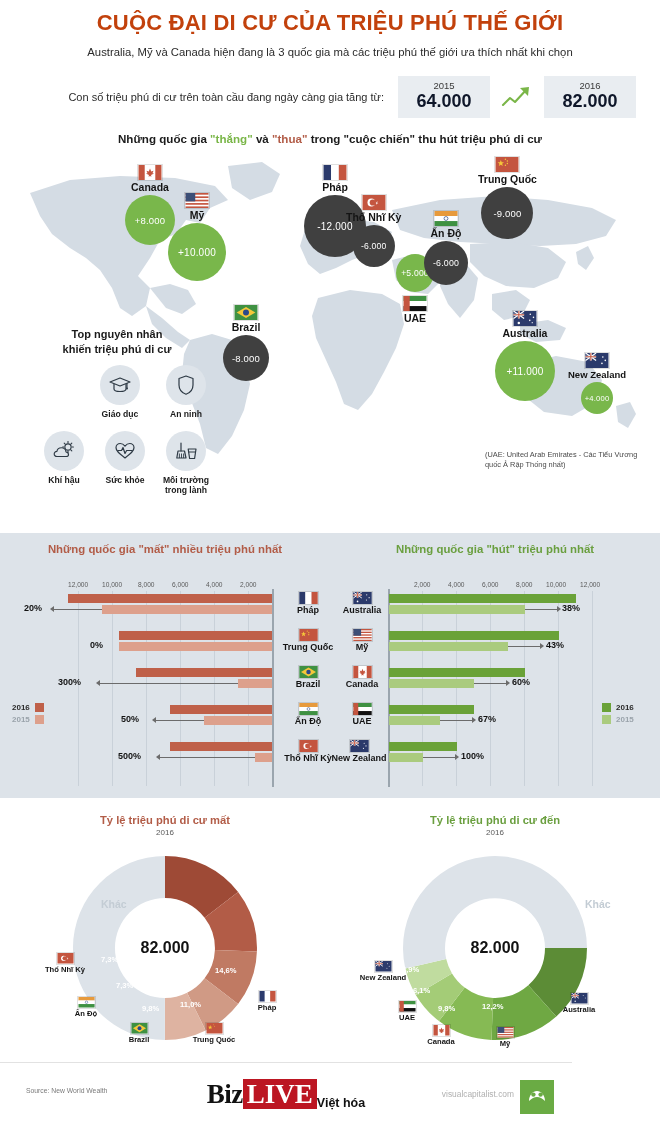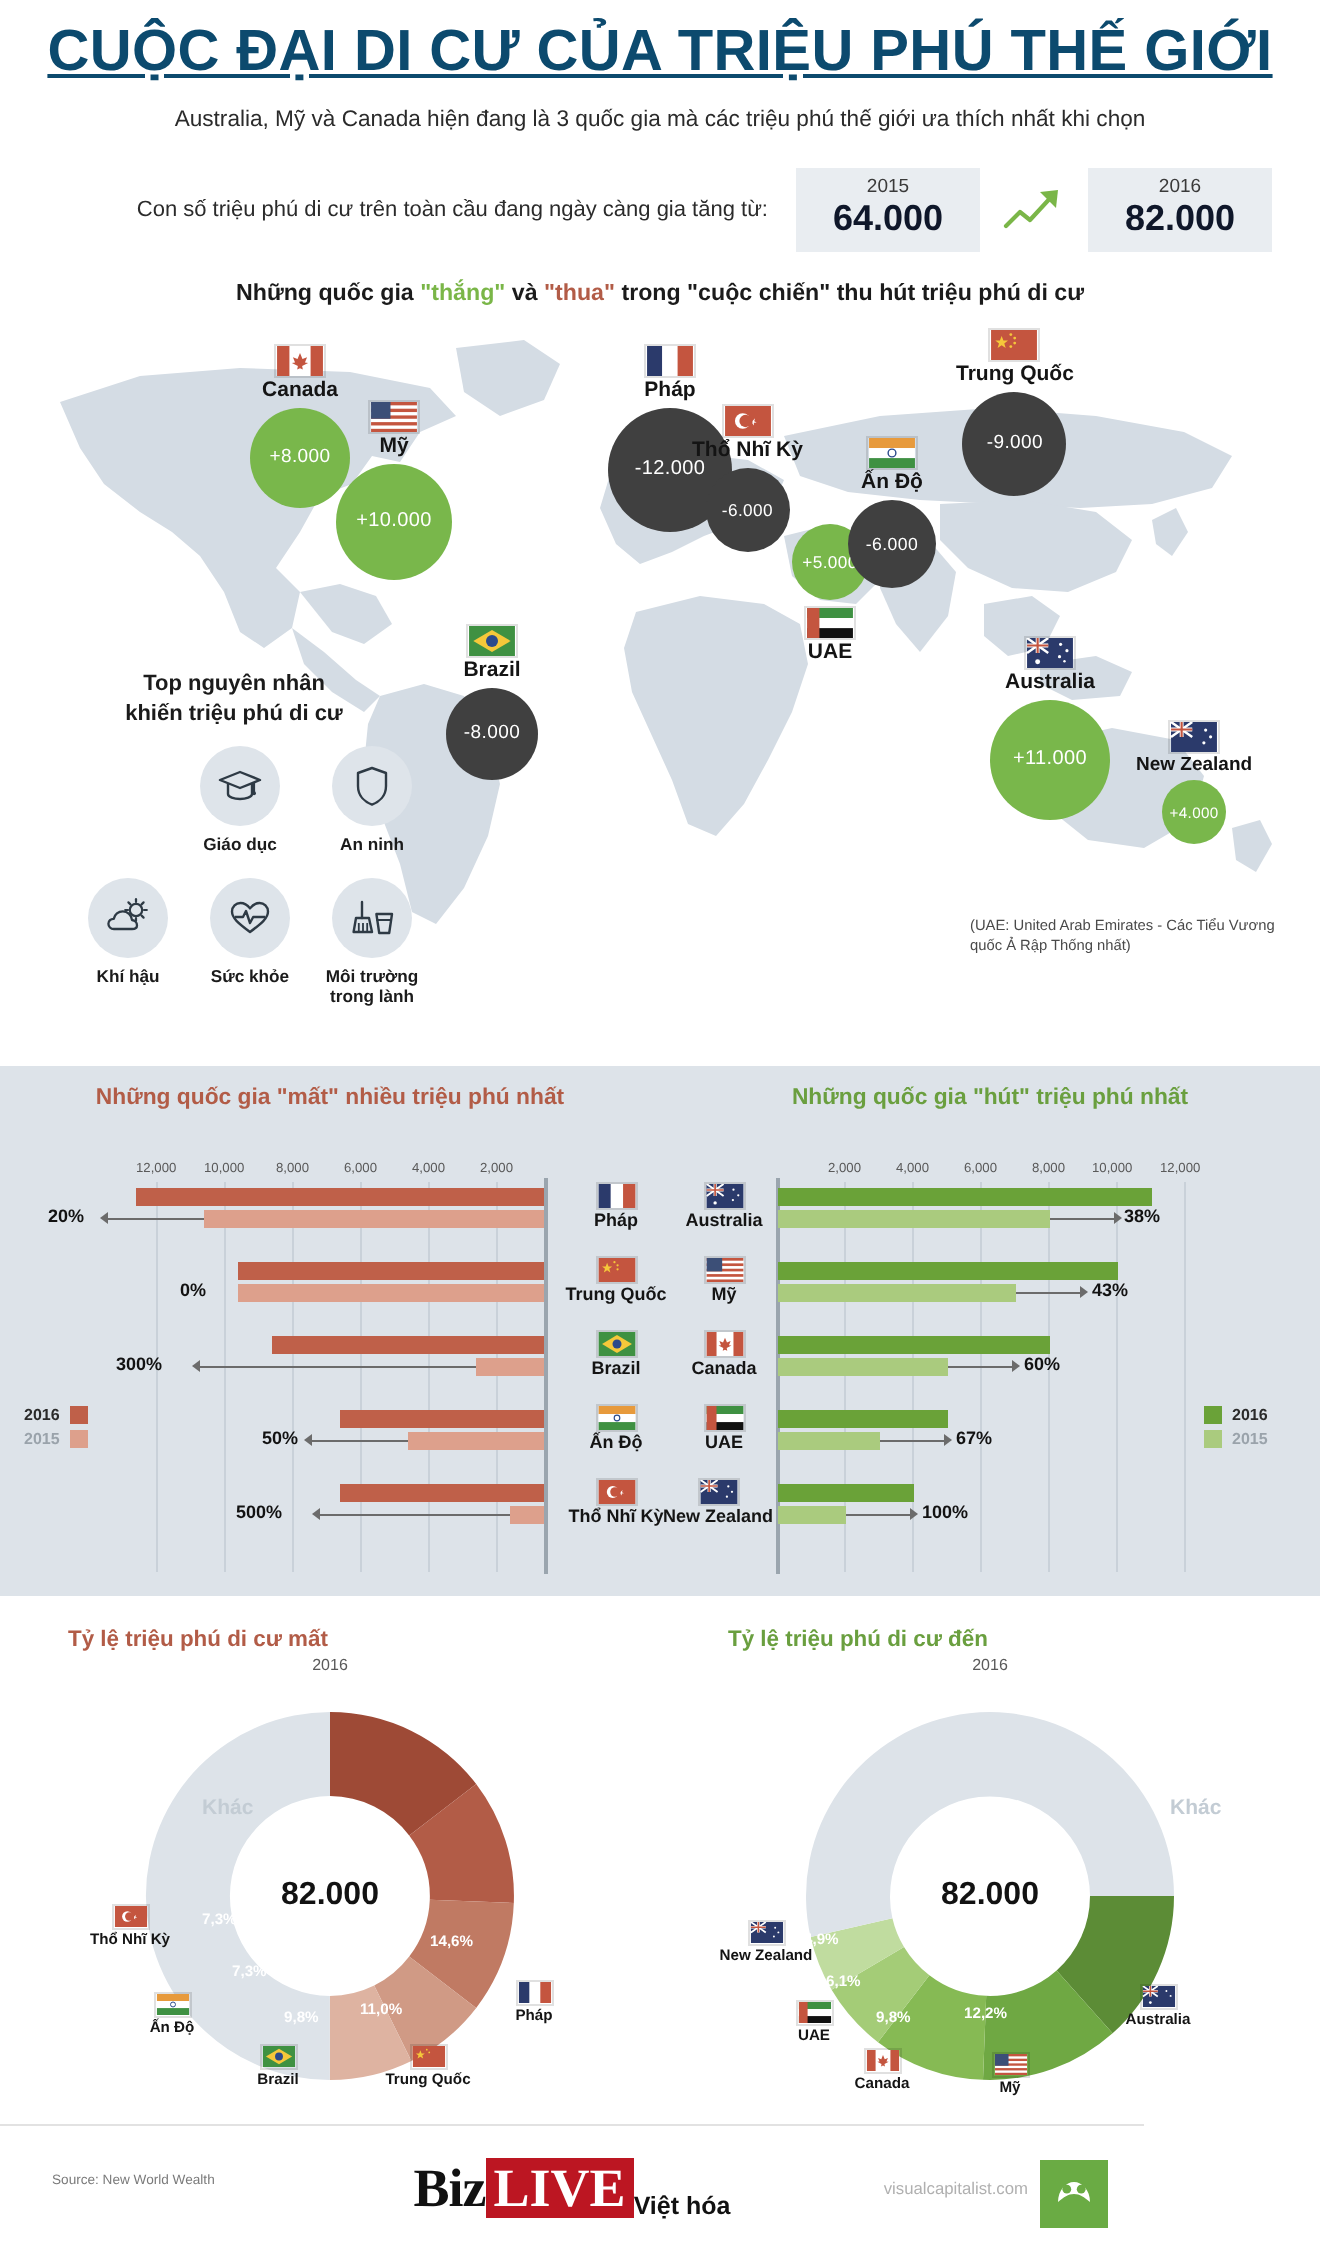--- a/index.html
+++ b/index.html
@@ -7,22 +7,22 @@
     width: 660px; height: 1121px;
     background: #ffffff;
     font-family: "Liberation Sans", sans-serif;
     overflow: hidden;
   }
   #page { position: relative; width: 660px; height: 1121px; background: #fff; }
 
   
   .header { padding: 10px 22px 0 22px; text-align: center; }
   .main-title {
-    font-size: 29px; font-weight: bold; color: #0c4a6e;
-    letter-spacing: 0.2px; line-height: 1.15; margin-bottom: 9px; text-decoration: underline;
+    font-size: 22px; font-weight: bold; color: #c2410c;
+    letter-spacing: 0.2px; line-height: 1.15; margin-bottom: 9px;
   }
   .subtitle {
     font-size: 11.3px; color: #2b2b2b; line-height: 1.55;
     max-width: 600px; margin: 0 auto;
   }
 
   
   .stat-strip {
     display: flex; align-items: center; justify-content: flex-end;
     gap: 10px; margin: 14px 24px 0 24px;
@@ -130,21 +130,21 @@
   .legend-sw { width: 9px; height: 9px; display: inline-block; }
   .lg-2016r { background: #bf6049; } .lg-2015r { background: #dda08c; }
   .lg-2016g { background: #6aa238; } .lg-2015g { background: #aacb7e; }
   .lg-t16 { color: #2a2a2a; font-weight: bold; }
   .lg-t15 { color: #9aa3ab; font-weight: bold; }
 
   
   .donut-band { position: absolute; left: 0; top: 800px; width: 660px; height: 262px; }
   .donut-half { position: absolute; top: 0; width: 330px; height: 262px; }
   .donut-half.left { left: 0; } .donut-half.right { left: 330px; }
-  .donut-title { font-size: 11.2px; font-weight: bold; padding-top: 14px; margin-left: 34px; }
+  .donut-title { text-align: center; font-size: 11.2px; font-weight: bold; padding-top: 14px; }
   .donut-title.loss { color: #b25c47; } .donut-title.gain { color: #6a9f3f; }
   .donut-year { text-align: center; font-size: 8px; color: #5a5a5a; margin-top: 2px; }
   .donut-center {
     position: absolute; font-size: 16px; font-weight: bold; color: #121212;
     width: 120px; text-align: center;
   }
   .slice-pct {
     position: absolute; font-size: 7.6px; color: #fff; font-weight: bold;
     white-space: nowrap;
   }
@@ -462,21 +462,21 @@
       <div class="pct" style="left:90px; top:107px;">0%</div>
 
       <div class="bar y16r" style="left:136px; top:135px; width:136px;"></div>
       <div class="bar y15r" style="left:238px; top:146px; width:34px;"></div>
       <div class="pct" style="left:58px; top:144px;">300%</div>
       <div class="connector" style="left:100px; top:150px; width:138px;"></div>
       <div class="arrowhead left" style="left:96px; top:147px;"></div>
 
       <div class="bar y16r" style="left:170px; top:172px; width:102px;"></div>
       <div class="bar y15r" style="left:204px; top:183px; width:68px;"></div>
-      <div class="pct" style="left:131px; top:181px;">50%</div>
+      <div class="pct" style="left:121px; top:181px;">50%</div>
       <div class="connector" style="left:156px; top:187px; width:48px;"></div>
       <div class="arrowhead left" style="left:152px; top:184px;"></div>
 
       <div class="bar y16r" style="left:170px; top:209px; width:102px;"></div>
       <div class="bar y15r" style="left:255px; top:220px; width:17px;"></div>
       <div class="pct" style="left:118px; top:218px;">500%</div>
       <div class="connector" style="left:160px; top:224px; width:95px;"></div>
       <div class="arrowhead left" style="left:156px; top:221px;"></div>
 
       <div class="blabel" style="left:276px; top:58px;">

